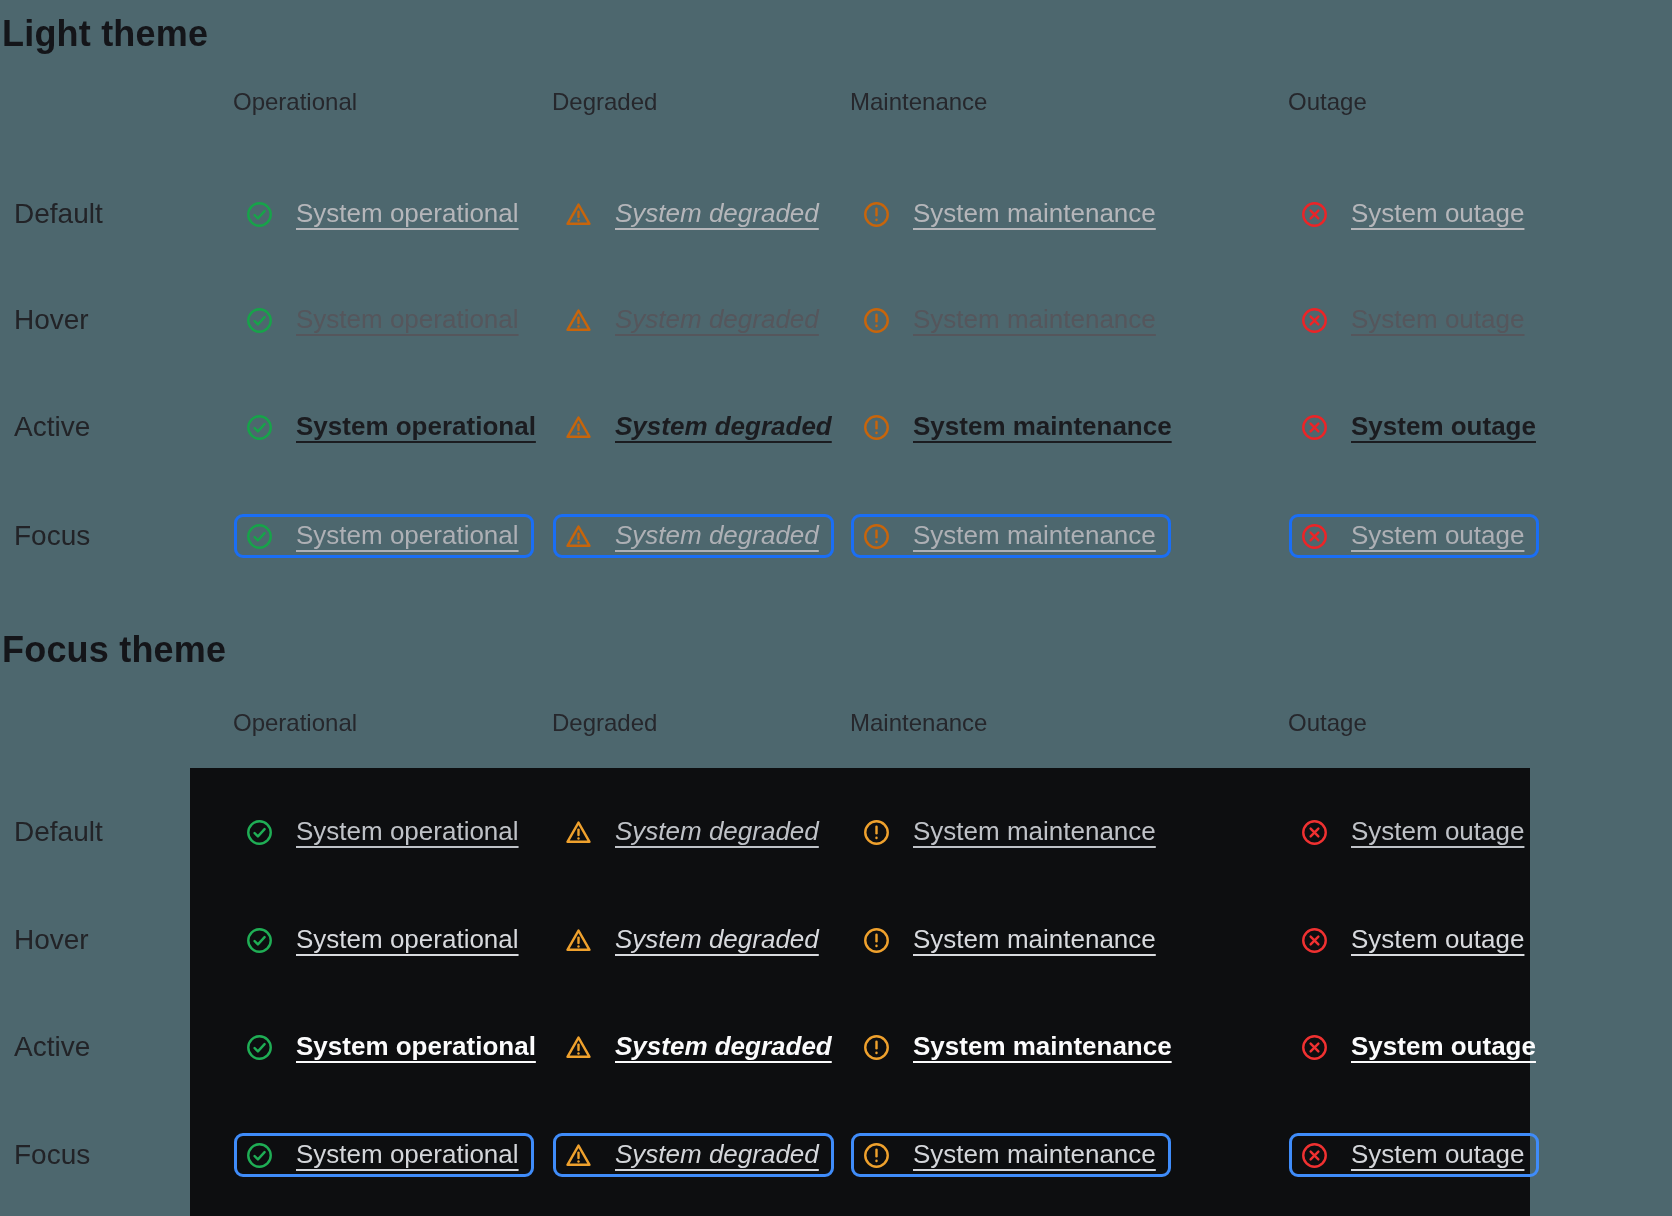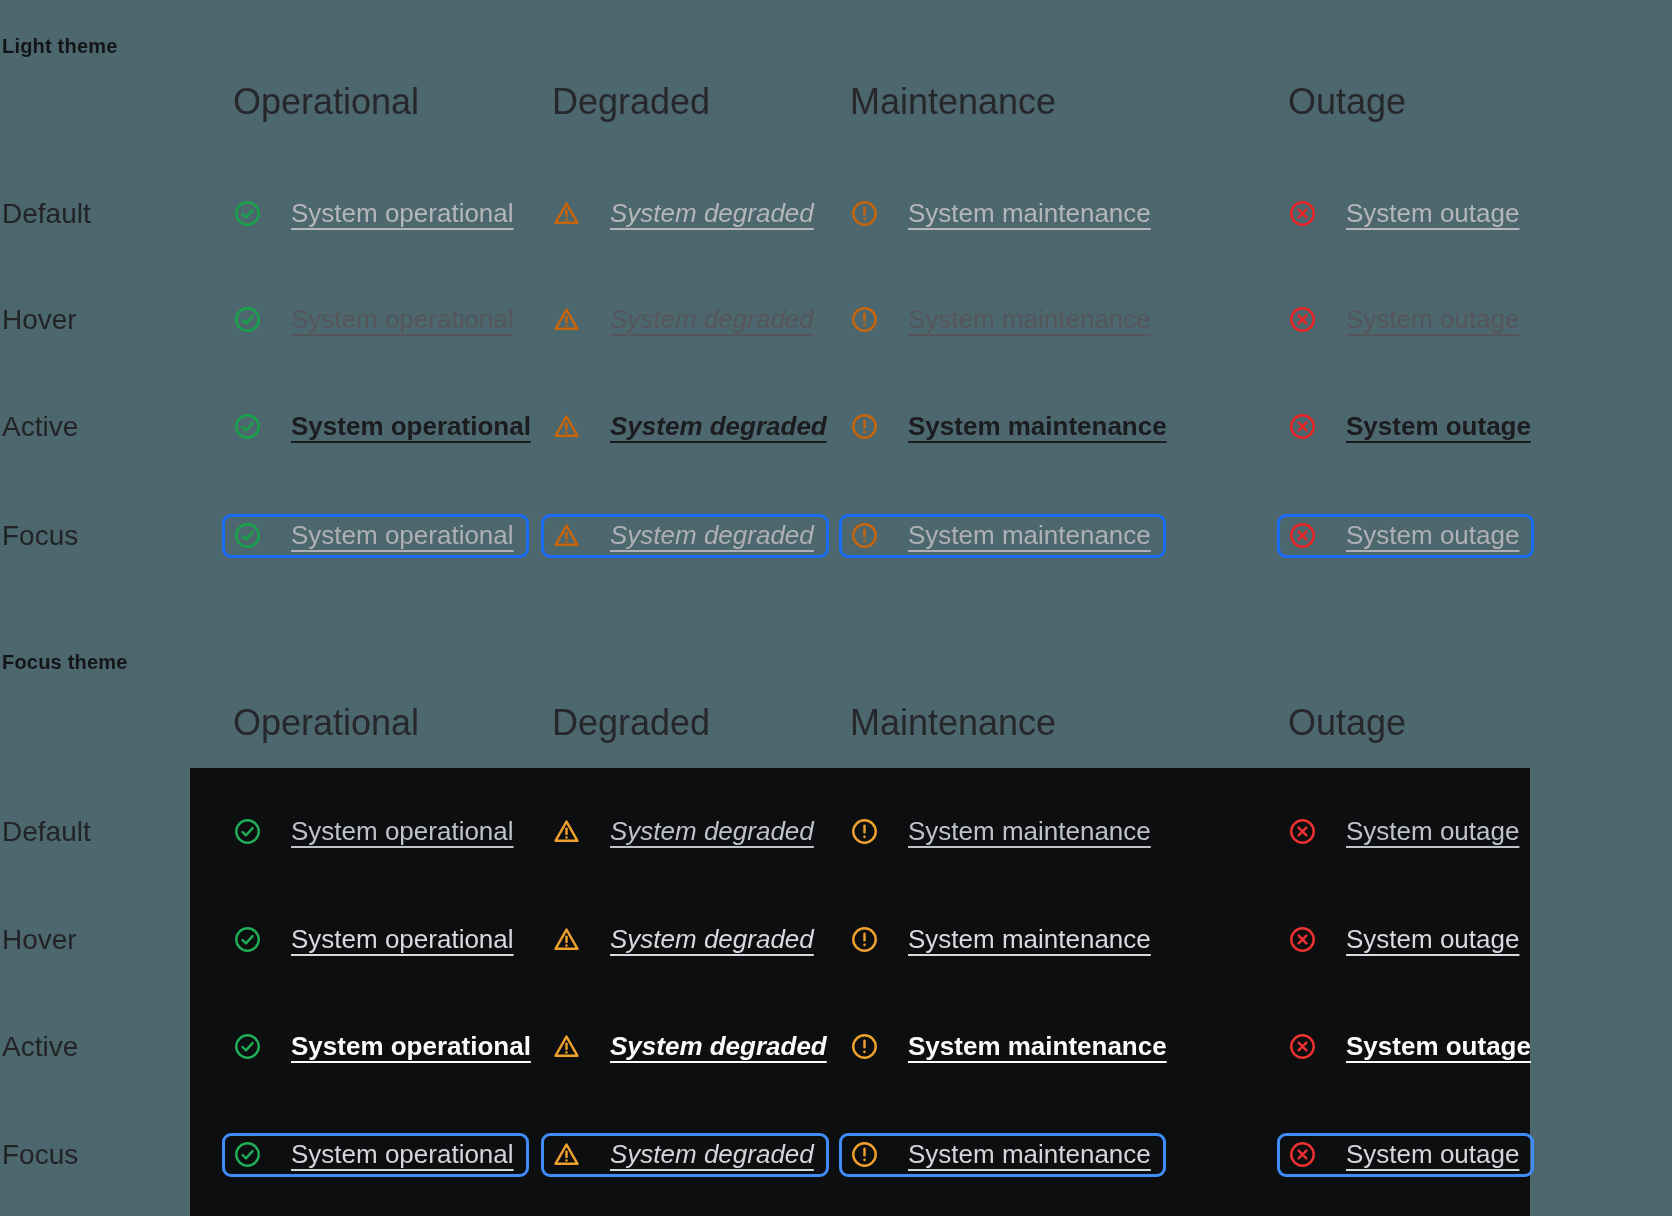--- a/index.html
+++ b/index.html
@@ -5,37 +5,36 @@
   html,body{margin:0;padding:0;}
   body{
     width:1672px;height:1216px;position:relative;overflow:hidden;
     background:var(--canvas-bg,#4d676e);
     font-family:"Liberation Sans","DejaVu Sans",sans-serif;
     -webkit-font-smoothing:antialiased;
   }
   .abs{position:absolute;}
   .theme-heading{
     left:2px;height:40px;display:flex;align-items:center;
-    font-size:20px;font-weight:700;color:var(--heading-text,#141519);
+    font-size:36px;font-weight:700;color:var(--heading-text,#141519);
     letter-spacing:.2px;
-    margin-top:12px;
   }
   .col-header{
     height:36px;display:flex;align-items:center;
-    font-size:36px;font-weight:400;color:var(--header-text,#26272c);
-  }
-  .row{left:0;right:0;height:46px;}
+    font-size:24px;font-weight:400;color:var(--header-text,#26272c);
+  }
+  .row{left:12px;right:0;height:46px;}
   .row > *{position:absolute;top:0;height:46px;display:flex;align-items:center;}
   .row-label{
     left:2px;font-size:28px;color:var(--label-text,#222327);font-weight:400;
   }
   .c1{left:233px;} .c2{left:552px;} .c3{left:850px;} .c4{left:1263px;margin-left:25px;}
   .cell{cursor:pointer;}
   .cell-box{
-    display:inline-flex;align-items:flex-start;gap:29px;
+    display:inline-flex;align-items:flex-end;gap:22px;
     border:3px solid transparent;border-radius:9px;
     padding:4px 12px 4px 8px;margin-left:-11px;
   }
   .icon{width:29px;height:29px;display:block;flex:0 0 auto;}
   .icon svg{width:29px;height:29px;display:block;stroke:currentColor;fill:none;
     stroke-width:2;stroke-linecap:round;stroke-linejoin:round;}
   .link{
     font-size:26px;line-height:1.15;
     text-decoration:underline;text-decoration-thickness:2px;text-underline-offset:6px;
     white-space:nowrap;

